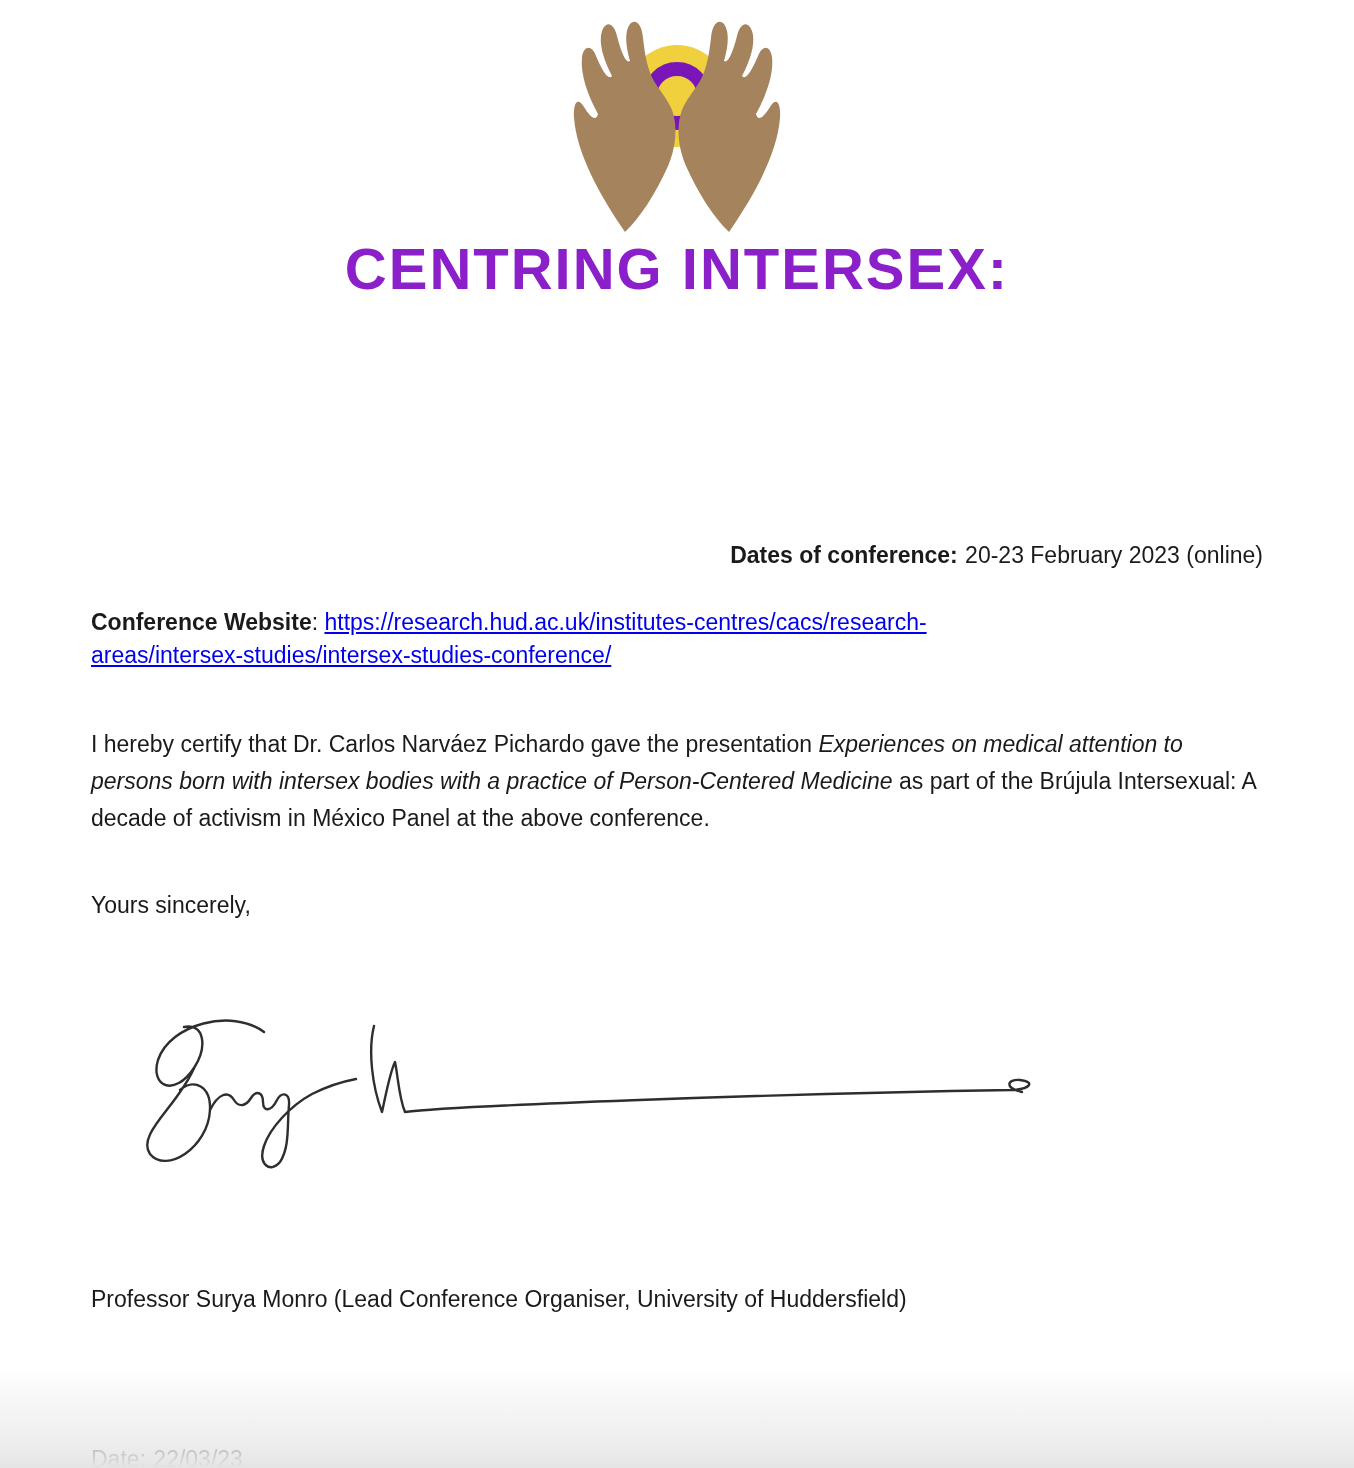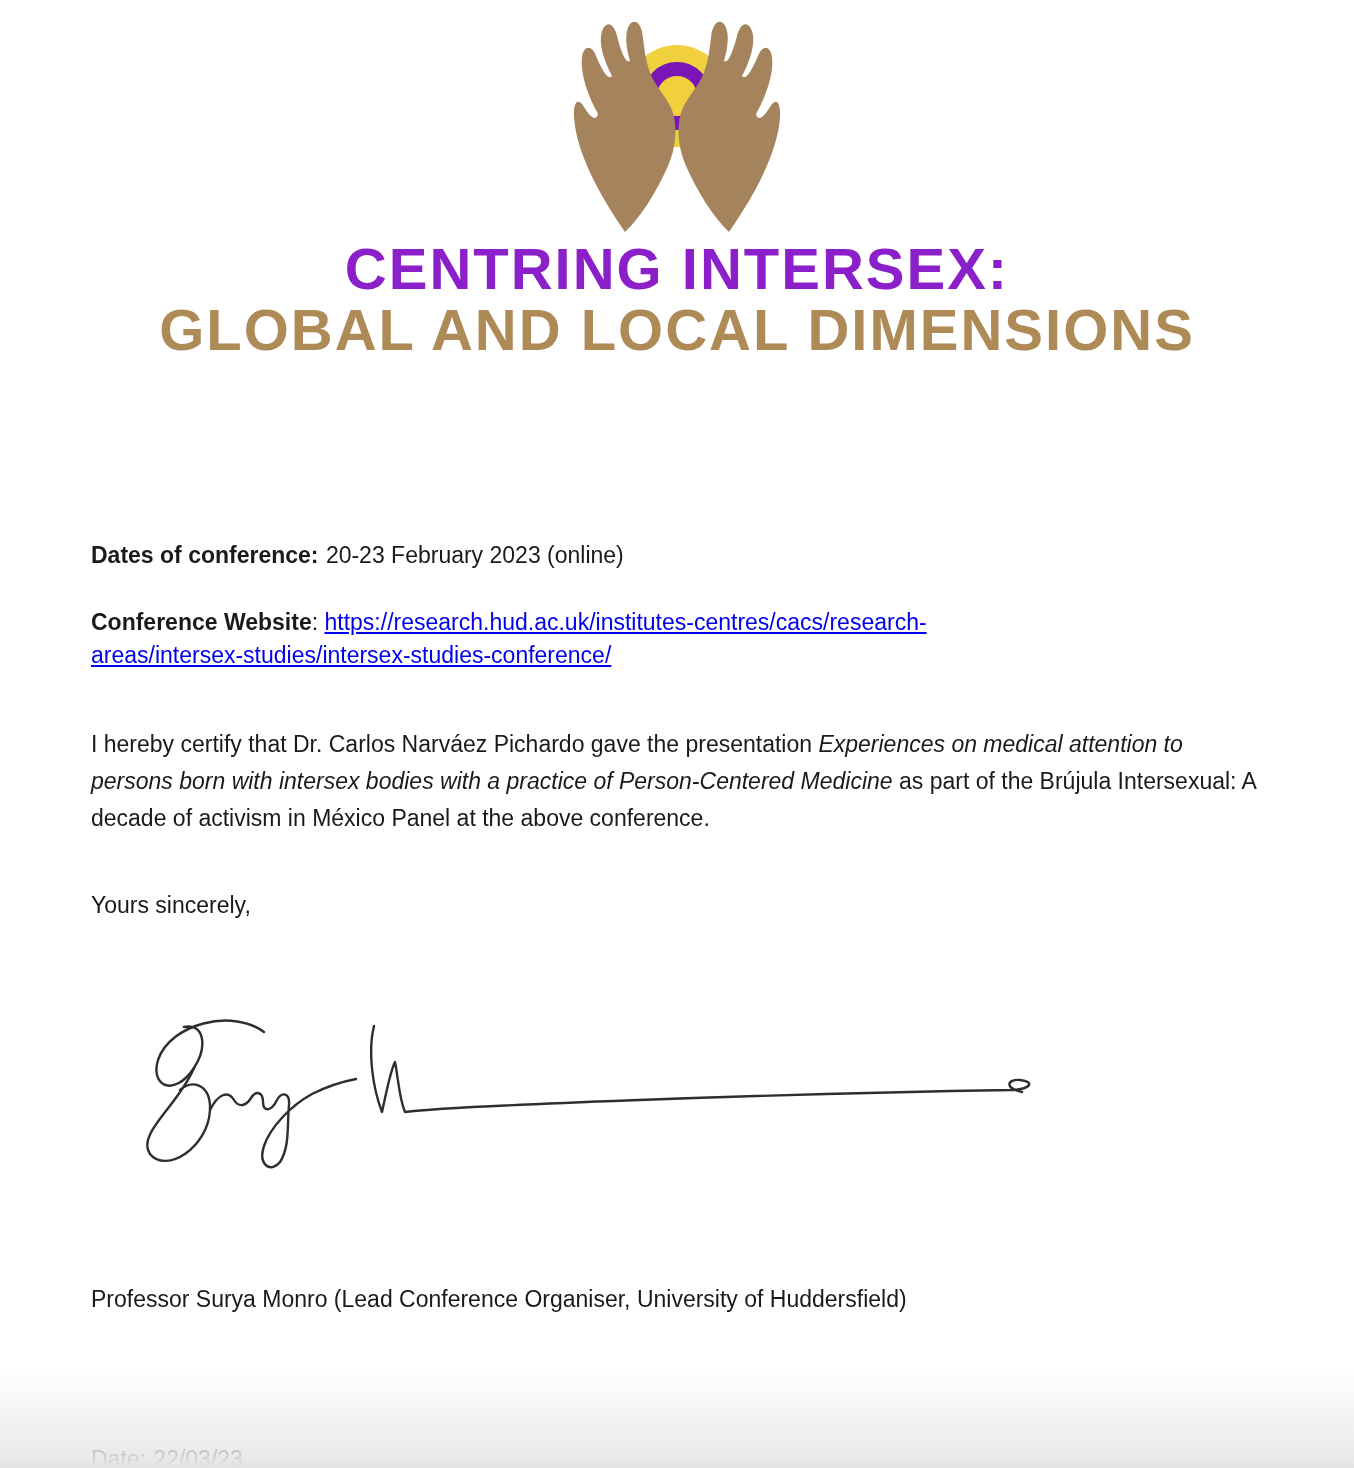--- a/index.html
+++ b/index.html
@@ -28,21 +28,21 @@
   .subtitle{
     position:absolute;top:417px;left:0;width:100%;
     text-align:center;
     font-size:34px;
     color:#5E3A94;
   }
   .textblock{
     position:absolute;left:91px;width:1172px;
     font-size:23px;line-height:33px;
   }
-  .dates-line{top:516px;}
+  .dates-line{top:516px;text-align:right;}
   .website-line{top:583px;}
   .body-par{top:703px;line-height:37px;}
   .closing-line{top:866px;}
   .signatory-line{top:1260px;}
   .date-line{top:1420px;}
   .bold{font-weight:bold;}
   .value-gap{margin-left:0.32em;}
   .doc-link{color:#0000EE;text-decoration:underline;cursor:pointer;}
   .italic{font-style:italic;}
   .signature-wrap{
@@ -98,21 +98,20 @@
         C 89 41 87 26 93 18
         C 99 12 105 19 106 32
         C 108 50 111 65 117 75
         C 123 85 131 94 135 104
         C 141 120 139 142 131 160
         C 119 187 103 212 88 226 Z"></path>
     </svg>
   </div>
 
   <div class="title title-line1">CENTRING INTERSEX:</div>
-  <div class="title title-line2">GLOBAL AND LOCAL DIMENSIONS</div>
 
 
   <p class="textblock dates-line">
     <span class="bold">Dates of conference:</span><span class="value-gap">20-23 February 2023 (online)</span>
   </p>
 
   <p class="textblock website-line">
     <span class="bold">Conference Website</span><span>:</span>
     <a class="doc-link"><span>https://research.hud.ac.uk/institutes-centres/cacs/research-</span><br><span>areas/intersex-studies/intersex-studies-conference/</span></a>
   </p>

